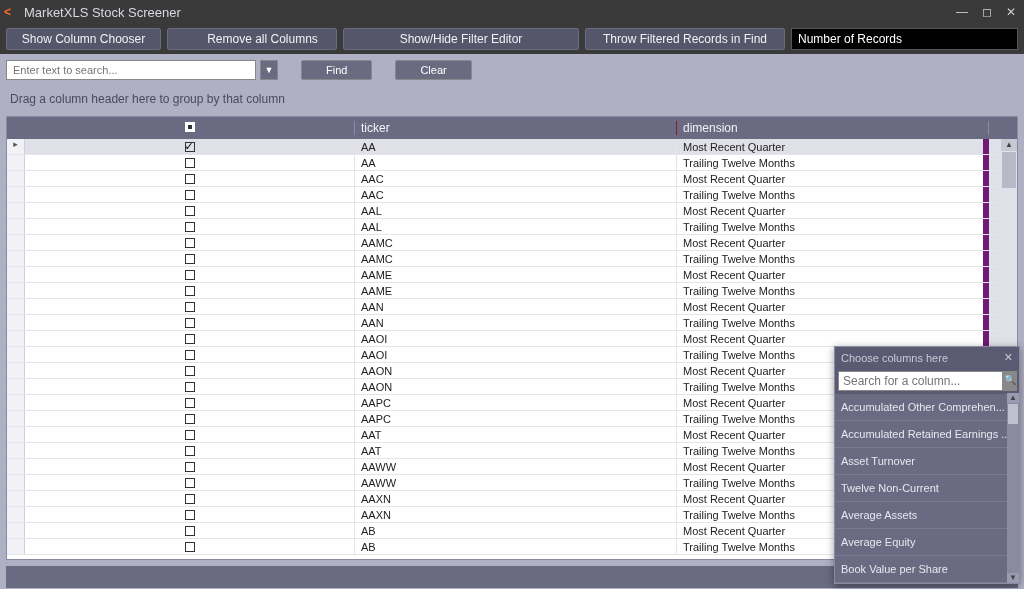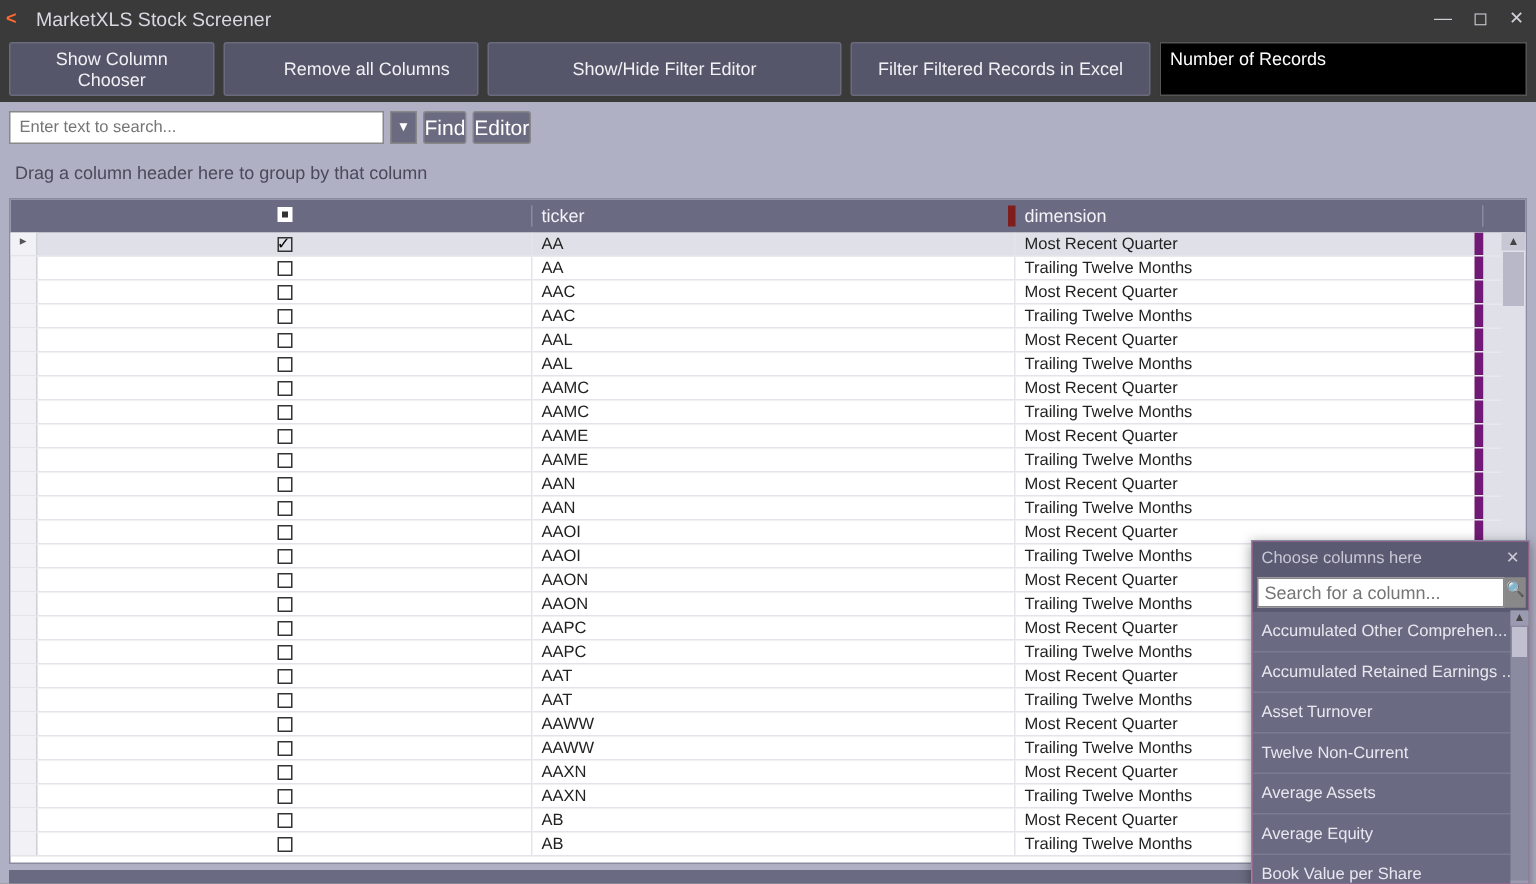--- a/index.html
+++ b/index.html
@@ -38,21 +38,21 @@
   .toolbar .tbtn {
     background: #56566a;
     color: #f0f0f5;
     border: 1px solid #6a6a7c;
     border-radius: 2px;
     padding: 3px 10px;
     font-size: 12px;
     text-align: center;
     cursor: pointer;
   }
-  .toolbar .tbtn.wide1 { width: 137px; }
+  .toolbar .tbtn.wide1 { width: 155px; }
   .toolbar .tbtn.wide2 { width: 170px; padding-left: 31px; }
   .toolbar .tbtn.wide3 { width: 236px; }
   .toolbar .tbtn.wide4 { width: 200px; }
   .toolbar .numrec {
     flex: 1;
     background: #000;
     color: #fff;
     border: 1px solid #555;
     padding: 3px 6px;
     font-size: 12px;
@@ -84,44 +84,45 @@
     text-align: center;
     cursor: pointer;
     line-height: 18px;
     font-size: 9px;
   }
   .sbtn {
     background: #6a6a80;
     color: #fff;
     border: 1px solid #888;
     border-radius: 2px;
-    padding: 2px 0;
-    font-size: 14px;
+    padding: 2px 24px;
+    font-size: 11px;
     cursor: pointer;
+    margin-left: 19px;
   }
   .grouparea {
     color: #4a4a5a;
     font-size: 12px;
     padding: 6px 4px 10px 4px;
   }
   .grid {
     background: #fff;
     border: 1px solid #8a8aa0;
   }
   .ghead {
     display: flex;
     background: #6a6a82;
     color: #f2f2f8;
     font-size: 12px;
     height: 22px;
     align-items: center;
   }
   .col-ind { width: 18px; border-right: 1px solid #8a8aa0; }
   .col-chk { width: 330px; text-align: center; border-right: 1px solid #8a8aa0; }
-  .col-tkr { width: 322px; padding-left: 6px; border-right: 5px solid #7f1d1d; }
+  .col-tkr { width: 322px; padding-left: 6px; border-right: 1px solid #7f1d1d; }
   .col-dim { width: 312px; padding-left: 6px; border-right: 1px solid #8a8aa0; }
   .col-scr { width: 16px; background: #d4d4de; }
   .gbody {
     height: 420px;
     overflow: hidden;
     position: relative;
   }
   .grow {
     display: flex;
     height: 16px;
@@ -176,21 +177,21 @@
     left: 6px; right: 6px; bottom: 6px;
     height: 22px;
     background: #6a6a82;
   }
   
   .colchooser {
     position: absolute;
     right: 4px;
     bottom: 10px;
     width: 186px;
-    background: #ec4899;
+    background: #737373;
     border: 1px solid #8a8aa0;
     box-shadow: 0 2px 8px rgba(0,0,0,0.4);
     z-index: 50;
   }
   .colchooser .cchead {
     display: flex;
     align-items: center;
     color: #c8c8d6;
     font-size: 11px;
     padding: 4px 6px;
@@ -255,31 +256,31 @@
     <span>—</span>
     <span>◻</span>
     <span>✕</span>
   </div>
 </div>
 
 <div class="toolbar">
   <button class="tbtn wide1">Show Column Chooser</button>
   <button class="tbtn wide2">Remove all Columns</button>
   <button class="tbtn wide3">Show/Hide Filter Editor</button>
-  <button class="tbtn wide4">Filter Filtered Records in Excel</button>
+  <button class="tbtn wide4">Throw Filtered Records in Find</button>
   <div class="numrec">Number of Records</div>
 </div>
 
 <div class="main">
 
   <div class="searchrow">
     <input class="searchbox" placeholder="Enter text to search..." style="">
     <div class="searchdd">▼</div>
     <button class="sbtn">Find</button>
-    <button class="sbtn">Editor</button>
+    <button class="sbtn">Clear</button>
   </div>
 
   <div class="grouparea">Drag a column header here to group by that column</div>
 
   <div class="grid">
     <div class="ghead">
       <div class="col-ind"></div>
       <div class="col-chk"><span class="hdrchk"></span></div>
       <div class="col-tkr">ticker</div>
       <div class="col-dim">dimension</div>

